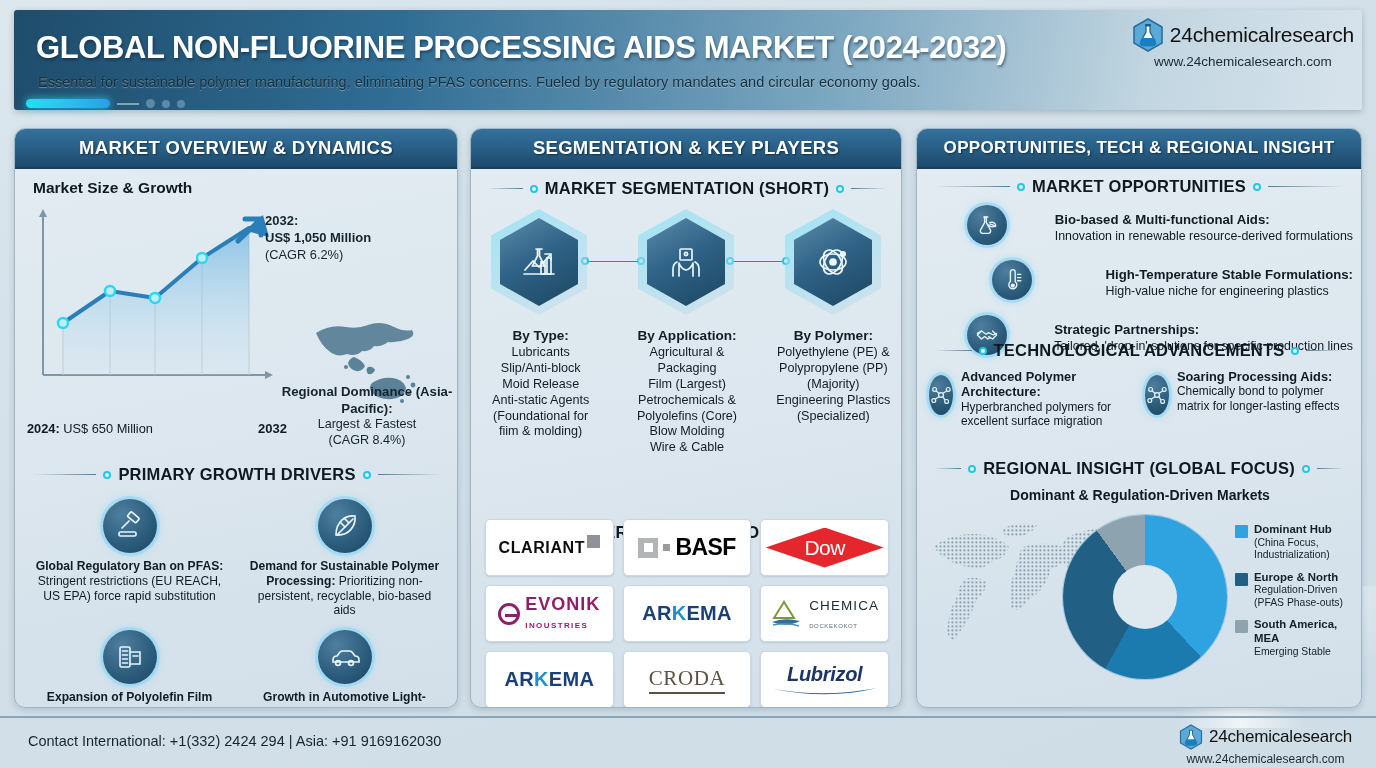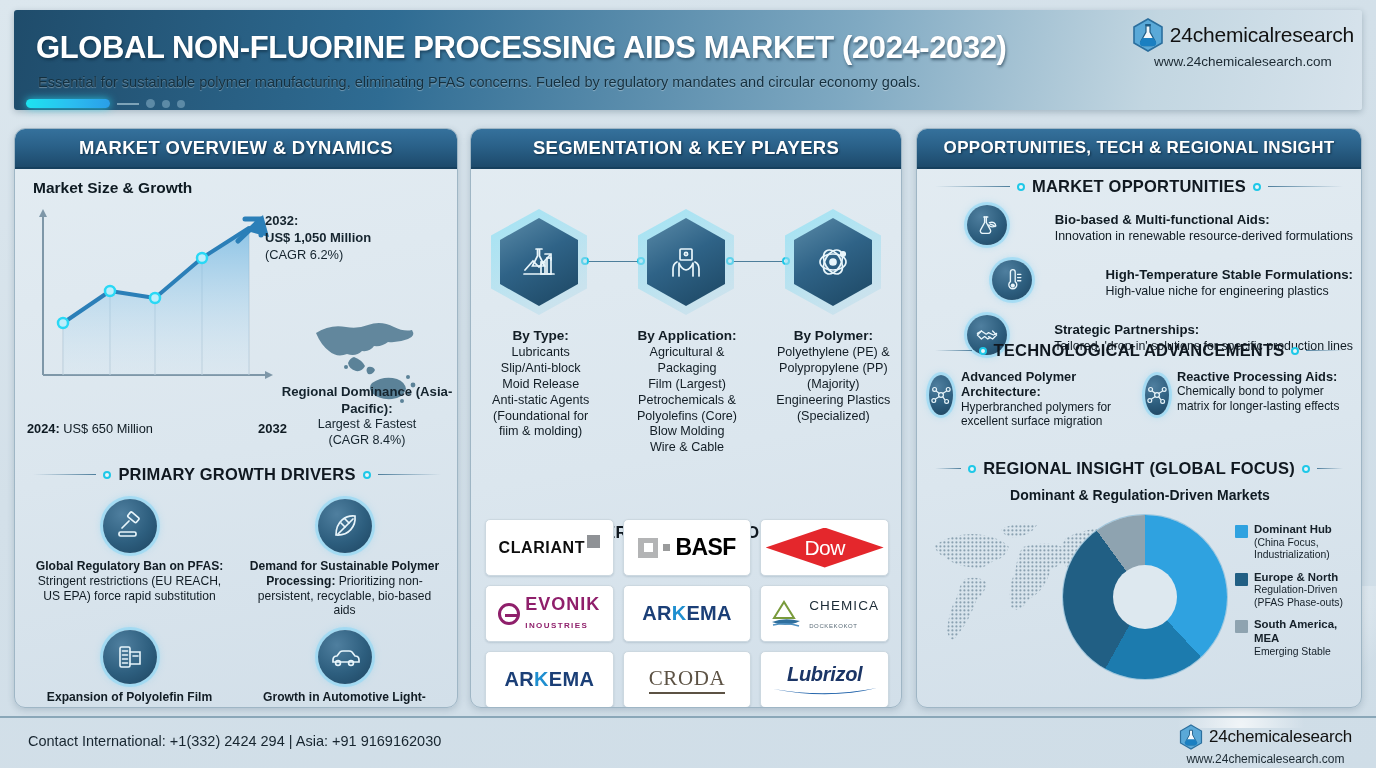--- a/index.html
+++ b/index.html
@@ -378,20 +378,27 @@
 
   </div>
 </div>
 
 <div class="panel p2">
   <div class="p-head">
     <span>SEGMENTATION &amp; KEY PLAYERS</span>
   </div>
   <div class="p-body">
 
+    <div class="divider div-seg">
+      <span class="ln"></span>
+      <span class="ring"></span>
+      <b>MARKET SEGMENTATION (SHORT)</b>
+      <span class="ring"></span>
+      <span class="ln r"></span>
+    </div>
 
     <div class="seg-row">
       <div class="connector" style="left:105px;width:55px;"></div>
       <div class="connector" style="left:250px;width:55px;"></div>
       <div class="conn-dot" style="left:100px;"></div>
       <div class="conn-dot" style="left:156px;"></div>
       <div class="conn-dot" style="left:245px;"></div>
       <div class="conn-dot" style="left:301px;"></div>
 
       <div class="hex-unit" style="left:10px;top:0;">
@@ -618,21 +625,21 @@
             <circle cx="7" cy="8" r="2.4"></circle>
               <circle cx="24" cy="8" r="2.4"></circle>
             <circle cx="6" cy="22" r="2.4"></circle>
               <circle cx="22" cy="23" r="2.4"></circle>
             <line x1="13" y1="13" x2="9" y2="10"></line>
               <line x1="17" y1="13" x2="22" y2="10"></line>
             <line x1="13" y1="17" x2="8" y2="20"></line>
               <line x1="17" y1="17" x2="20" y2="21"></line>
           </svg>
         </div>
-        <div class="txt"><b>Reactive Processing Aids:</b><span>Chemically bond to polymer matrix for longer-lasting effects</span></div>
+        <div class="txt"><b>Soaring Processing Aids:</b><span>Chemically bond to polymer matrix for longer-lasting effects</span></div>
       </div>
     </div>
 
     <div class="divider div-region">
       <span class="ln"></span>
       <span class="ring"></span>
       <b>REGIONAL INSIGHT (GLOBAL FOCUS)</b>
       <span class="ring"></span>
       <span class="ln r"></span>
     </div>

